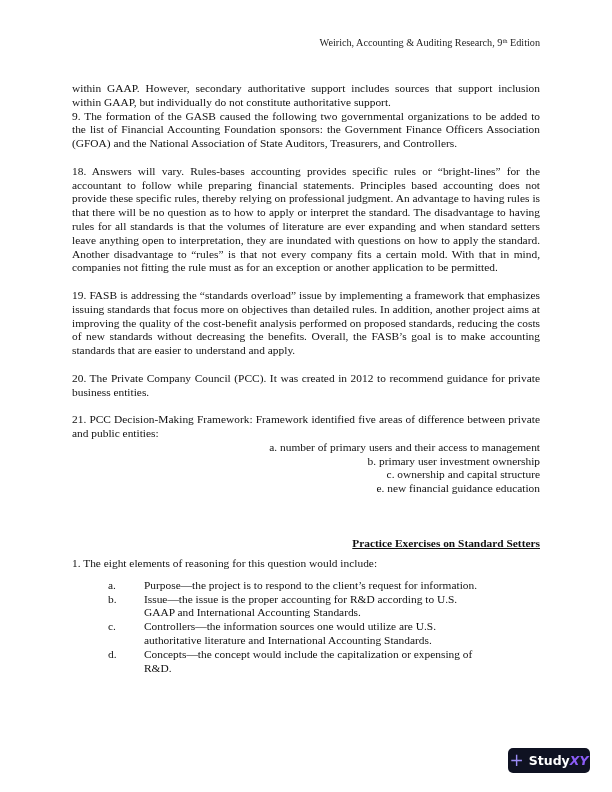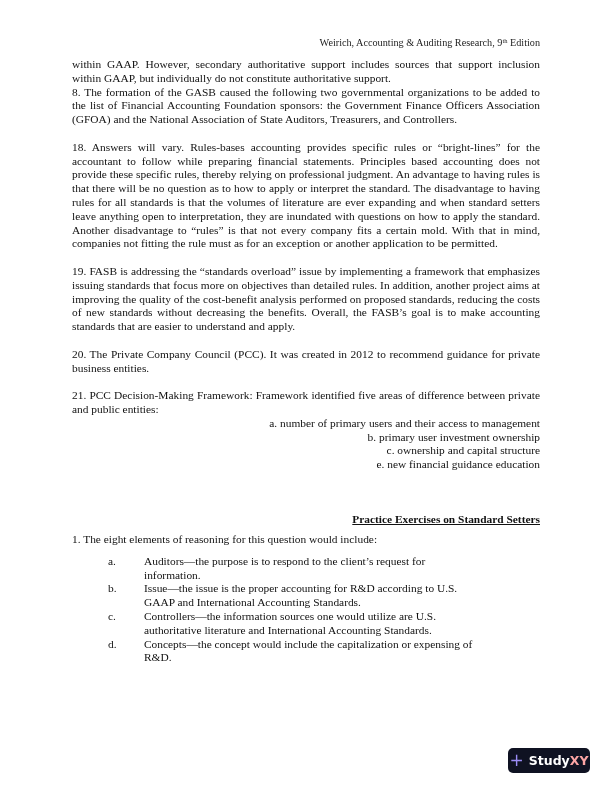--- a/index.html
+++ b/index.html
@@ -6,52 +6,52 @@
     body {
       width: 612px; height: 792px; background: #ffffff; position: relative; overflow: hidden;
       font-family: "Liberation Serif", serif; color: #111111;
     }
     .header {
       position: absolute; top: 37px; right: 72px;
       font-size: 10.2px; line-height: 12px; color: #222;
     }
     .header sup { font-size: 6.5px; vertical-align: 3.5px; line-height: 0; }
     .content {
-      position: absolute; left: 72px; top: 58px; width: 468px;
+      position: absolute; left: 72px; top: 82px; width: 468px;
       font-size: 11.4px; line-height: 13.8px; text-align: justify;
     }
     .content p { margin: 0; }
     .gap { height: 13.8px; }
     .gap2 { height: 27.6px; }
     .sublist { margin: 0; padding: 0; list-style: none; }
     .sublist li { padding-left: 36px; text-align: right; }
     .section-title { font-weight: bold; text-decoration: underline; text-align: right; }
     .elist { margin: 0; padding: 0; list-style: none; }
     .elist li { display: flex; text-align: left; }
     .elist .lbl { width: 36px; padding-left: 36px; flex: none; }
     .elist .txt { width: 340px; }
     .badge {
       position: absolute; left: 508px; top: 748px; width: 82px; height: 25px;
       background: #0f1222; border-radius: 5px;
       display: flex; align-items: center; justify-content: center; gap: 5px;
       font-family: "DejaVu Sans", sans-serif; font-weight: bold; font-size: 12.5px; color: #ffffff;
     }
     .badge .plus { color: #9b8cf5; font-weight: normal; font-size: 17px; line-height: 1; }
-    .badge .xy { color: #fca5a5; }
+    .badge .xy { color: #8b5cf6; font-style: italic; }
   </style>
 </head>
 <body>
 
 <div class="header">
   <span>Weirich, Accounting &amp; Auditing Research, 9</span><sup>th</sup><span> Edition</span>
 </div>
 
 <div class="content">
   <p>within GAAP.  However, secondary authoritative support includes sources that support inclusion within GAAP, but individually do not constitute authoritative support.</p>
-  <p>8. The formation of the GASB caused the following two governmental organizations to be added to the list of Financial Accounting Foundation sponsors: the Government Finance Officers Association (GFOA) and the National Association of State Auditors, Treasurers, and Controllers.</p>
+  <p>9. The formation of the GASB caused the following two governmental organizations to be added to the list of Financial Accounting Foundation sponsors: the Government Finance Officers Association (GFOA) and the National Association of State Auditors, Treasurers, and Controllers.</p>
   <div class="gap"></div>
   <p>18. Answers will vary.  Rules-bases accounting provides specific rules or “bright-lines” for the accountant to follow while preparing financial statements.  Principles based accounting does not provide these specific rules, thereby relying on professional judgment.  An advantage to having rules is that there will be no question as to how to apply or interpret the standard.  The disadvantage to having rules for all standards is that the volumes of literature are ever expanding and when standard setters leave anything open to interpretation, they are inundated with questions on how to apply the standard. Another disadvantage to “rules” is that not every company fits a certain mold. With that in mind, companies not fitting the rule must as for an exception or another application to be permitted.</p>
   <div class="gap"></div>
   <p>19.  FASB is addressing the “standards overload” issue by implementing a framework that emphasizes issuing standards that focus more on objectives than detailed rules.  In addition, another project aims at improving the quality of the cost-benefit analysis performed on proposed standards, reducing the costs of new standards without decreasing the benefits.  Overall, the FASB’s goal is to make accounting standards that are easier to understand and apply.</p>
   <div class="gap"></div>
   <p>20.  The Private Company Council (PCC). It was created in 2012 to recommend guidance for private business entities.</p>
   <div class="gap"></div>
   <p>21. PCC Decision-Making Framework: Framework identified five areas of difference between private and public entities:</p>
   <ul class="sublist">
     <li>a. number of primary users and their access to management</li>
@@ -61,21 +61,21 @@
   </ul>
   <div class="gap"></div>
   <div class="gap2"></div>
   <p class="section-title">Practice Exercises on Standard Setters</p>
   <div style="height:6px"></div>
   <p>1.  The eight elements of reasoning for this question would include:</p>
   <div style="height:8px"></div>
   <ul class="elist">
     <li>
       <span class="lbl">a.</span>
-      <span class="txt">Auditors—the purpose is to respond to the client’s request for information.</span>
+      <span class="txt">Purpose—the project is to respond to the client’s request for information.</span>
     </li>
     <li>
       <span class="lbl">b.</span>
       <span class="txt">Issue—the issue is the proper accounting for R&amp;D according to U.S. GAAP and International Accounting Standards.</span>
     </li>
     <li>
       <span class="lbl">c.</span>
       <span class="txt">Controllers—the information sources one would utilize are U.S. authoritative literature and International Accounting Standards.</span>
     </li>
     <li>

